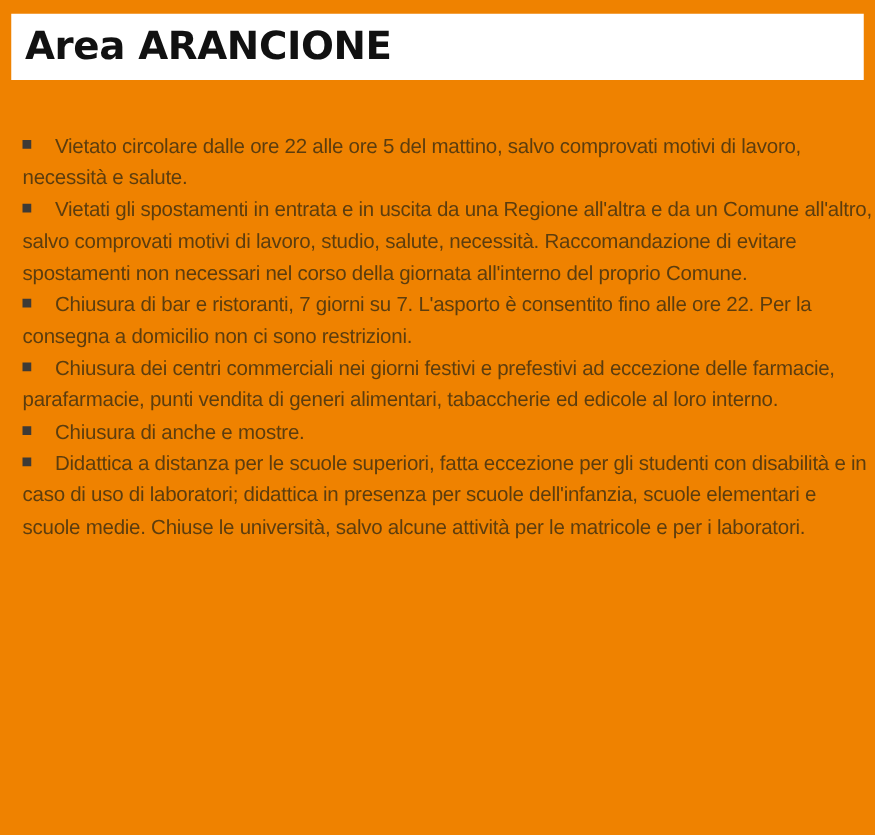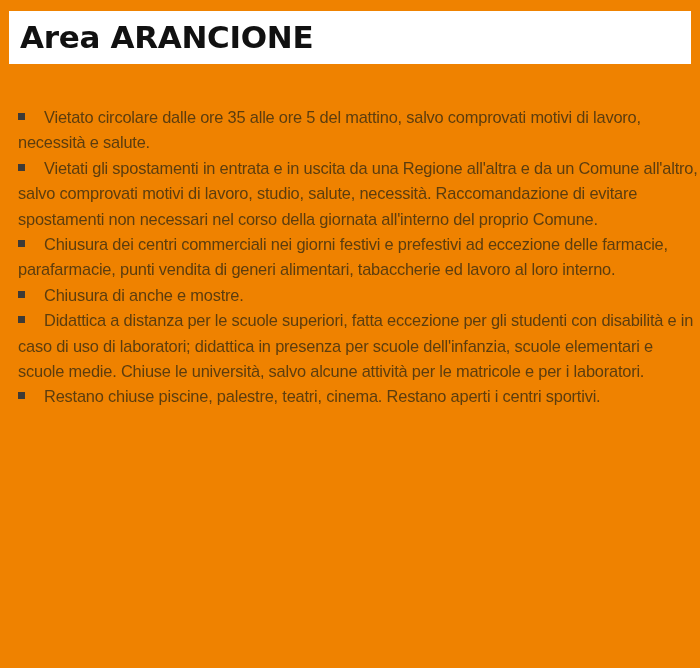--- a/index.html
+++ b/index.html
@@ -70,31 +70,31 @@
 </head>
 <body>
 
 <div class="page">
   <div class="header-box">
     <h1 class="header-title">Area ARANCIONE</h1>
   </div>
 
   <ul class="rules">
     <li class="rule">
-      <span class="bullet"></span><span>Vietato circolare dalle ore 35 alle ore 5 del mattino, salvo comprovati motivi di lavoro, necessità e salute.</span>
+      <span class="bullet"></span><span>Vietato circolare dalle ore 22 alle ore 5 del mattino, salvo comprovati motivi di lavoro, necessità e salute.</span>
     </li>
     <li class="rule">
       <span class="bullet"></span><span>Vietati gli spostamenti in entrata e in uscita da una Regione all'altra e da un Comune all'altro, salvo comprovati motivi di lavoro, studio, salute, necessità. Raccomandazione di evitare spostamenti non necessari nel corso della giornata all'interno del proprio Comune.</span>
     </li>
     <li class="rule">
-      <span class="bullet"></span><span>Chiusura dei centri commerciali nei giorni festivi e prefestivi ad eccezione delle farmacie, parafarmacie, punti vendita di generi alimentari, tabaccherie ed lavoro al loro interno.</span>
+      <span class="bullet"></span><span>Chiusura di bar e ristoranti, 7 giorni su 7. L'asporto è consentito fino alle ore 22. Per la consegna a domicilio non ci sono restrizioni.</span>
+    </li>
+    <li class="rule">
+      <span class="bullet"></span><span>Chiusura dei centri commerciali nei giorni festivi e prefestivi ad eccezione delle farmacie, parafarmacie, punti vendita di generi alimentari, tabaccherie ed edicole al loro interno.</span>
     </li>
     <li class="rule">
       <span class="bullet"></span><span>Chiusura di anche e mostre.</span>
     </li>
     <li class="rule">
       <span class="bullet"></span><span>Didattica a distanza per le scuole superiori, fatta eccezione per gli studenti con disabilità e in caso di uso di laboratori; didattica in presenza per scuole dell'infanzia, scuole elementari e scuole medie. Chiuse le università, salvo alcune attività per le matricole e per i laboratori.</span>
     </li>
-    <li class="rule">
-      <span class="bullet"></span><span>Restano chiuse piscine, palestre, teatri, cinema. Restano aperti i centri sportivi.</span>
-    </li>
   </ul>
 </div>
 
 </body></html>

